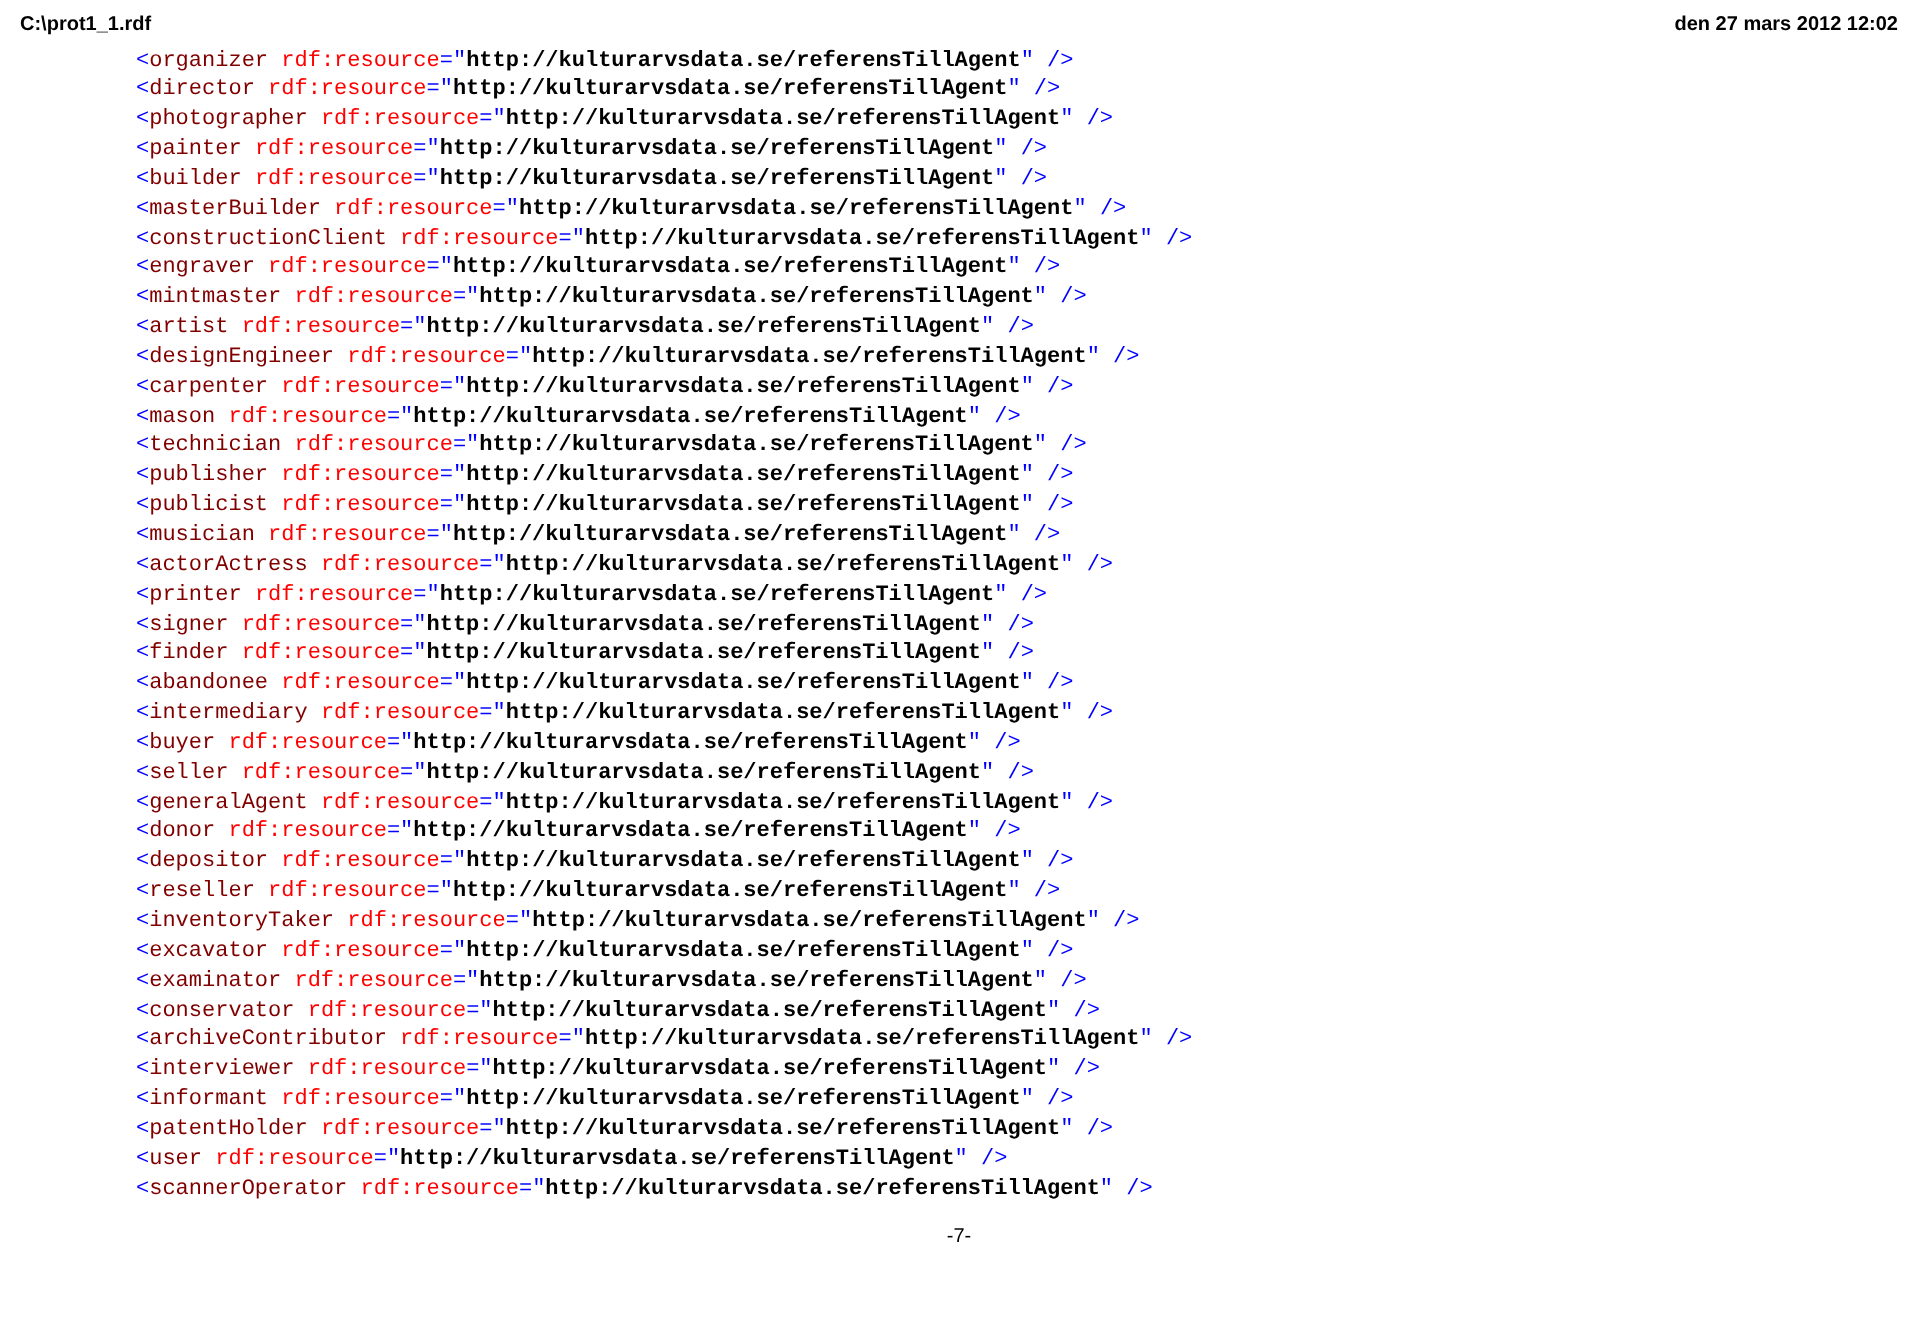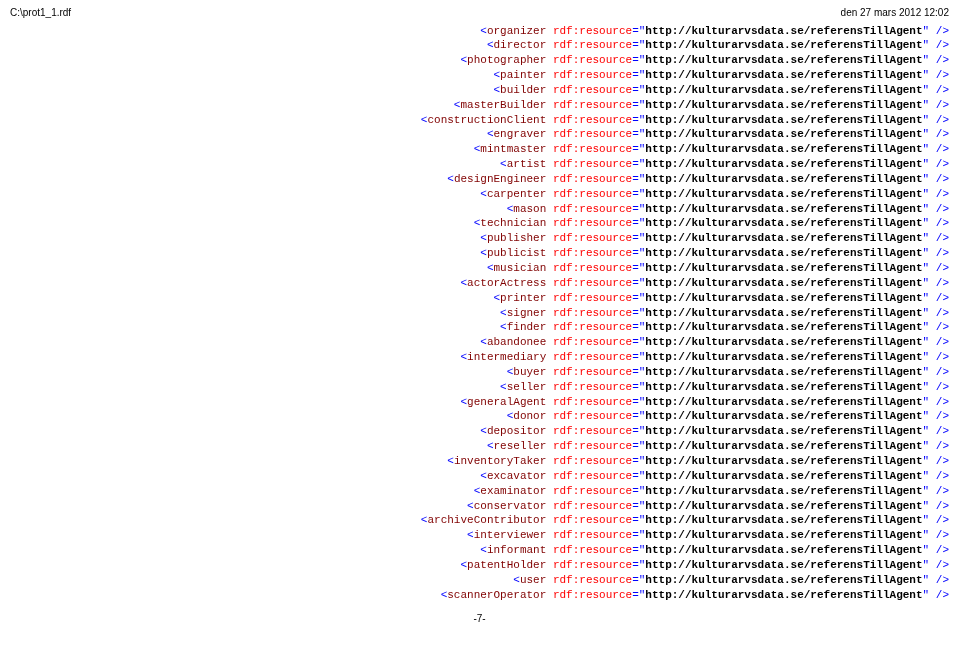--- a/index.html
+++ b/index.html
@@ -12,28 +12,27 @@
     width: 959px;
   }
   .page {
     padding: 6px 10px 10px 10px;
   }
   .hdr {
     display: flex;
     justify-content: space-between;
     font-family: Arial, sans-serif;
     font-size: 10px;
-    font-weight: normal;
+    font-weight: bold;
     color: #000;
     margin-bottom: 4px;
   }
   .code {
     padding-left: 58px;
     white-space: pre;
-    text-align: right;
   }
   .lt   { color: #0000ff; }   
   .tag  { color: #800000; }   
   .attr { color: #ff0000; }   
   .eq   { color: #0000ff; }   
   .val  { color: #000; font-weight: bold; } 
   .end  { color: #0000ff; }   
   .footer {
     text-align: center;
     font-family: Arial, sans-serif;

